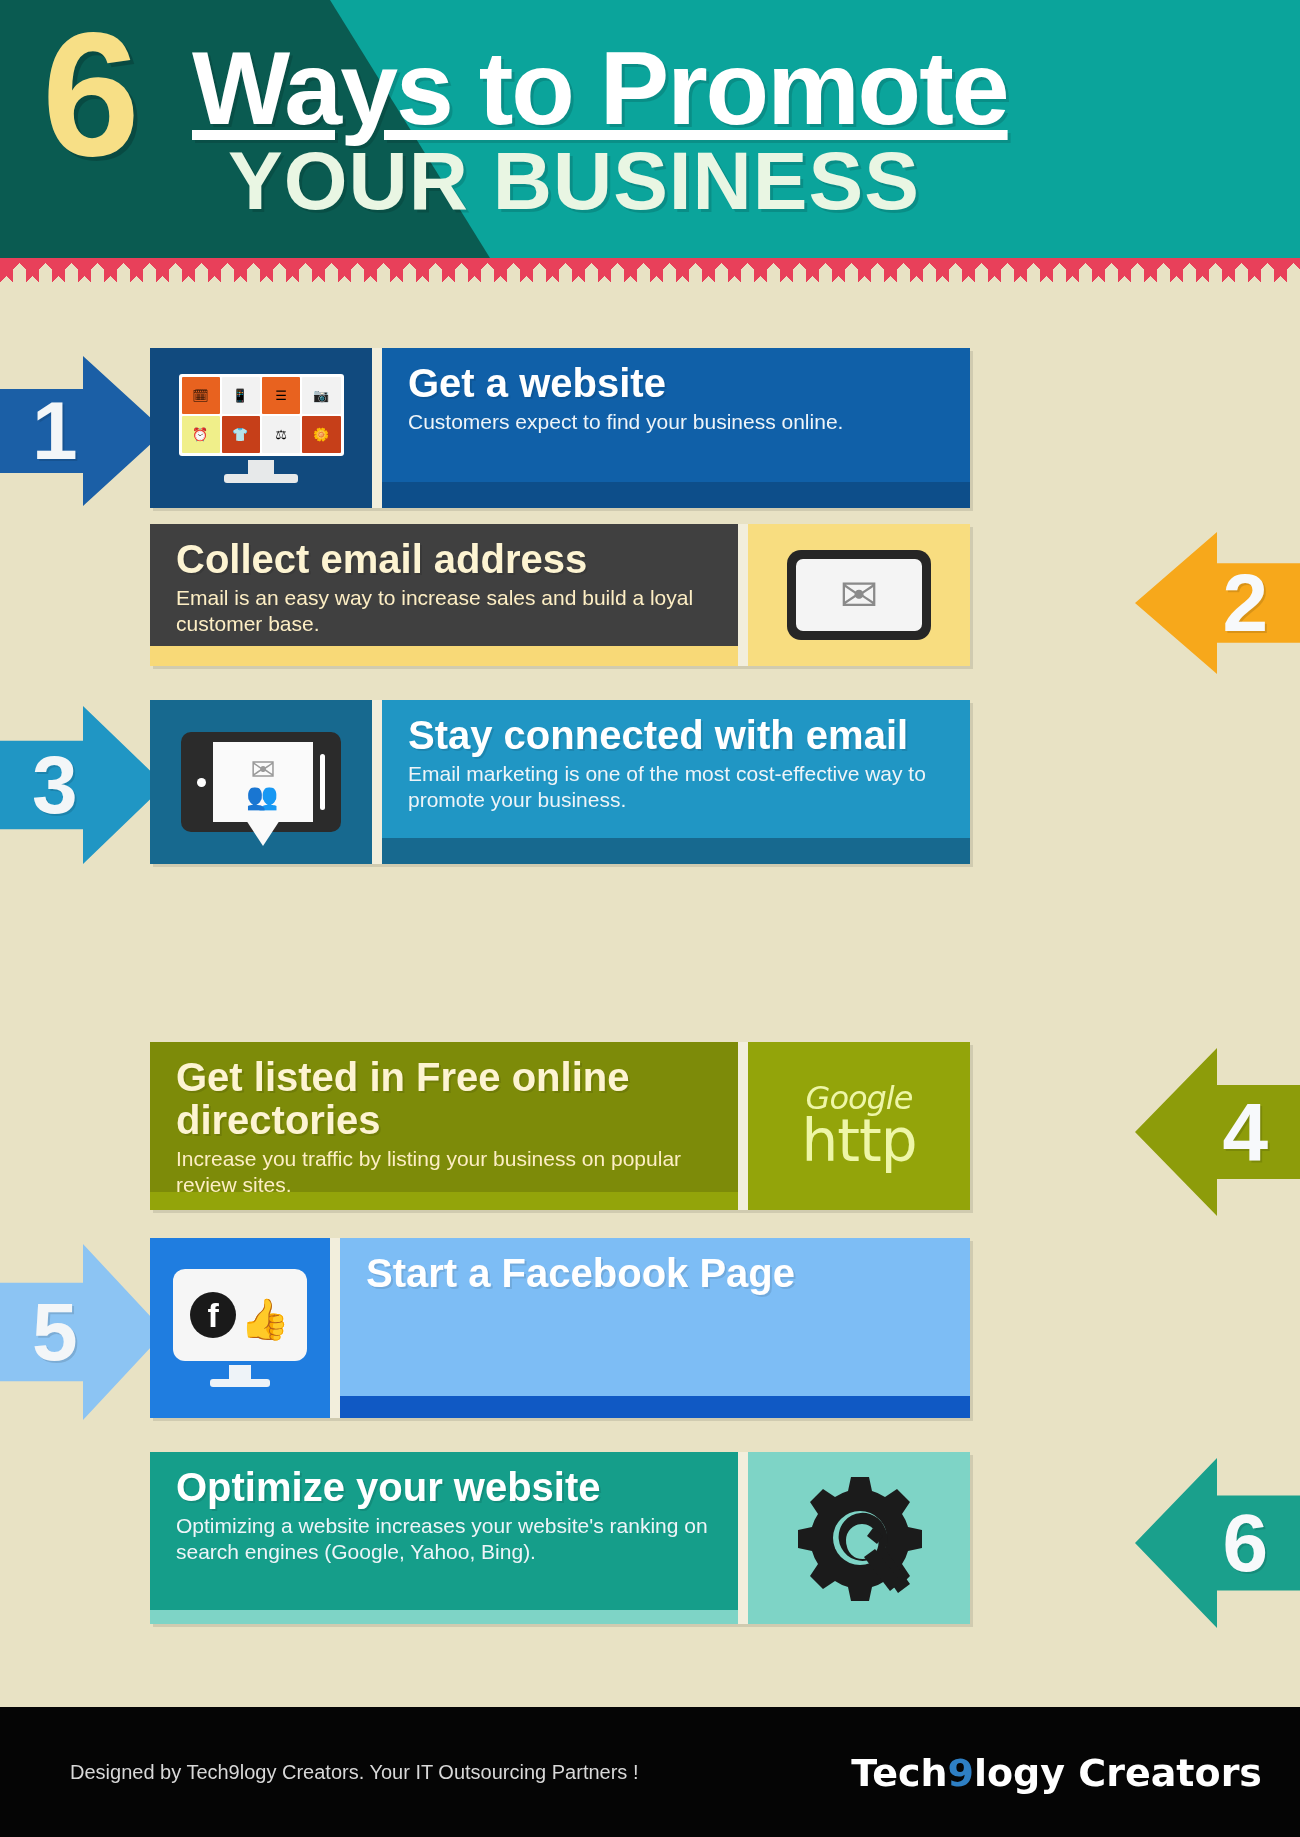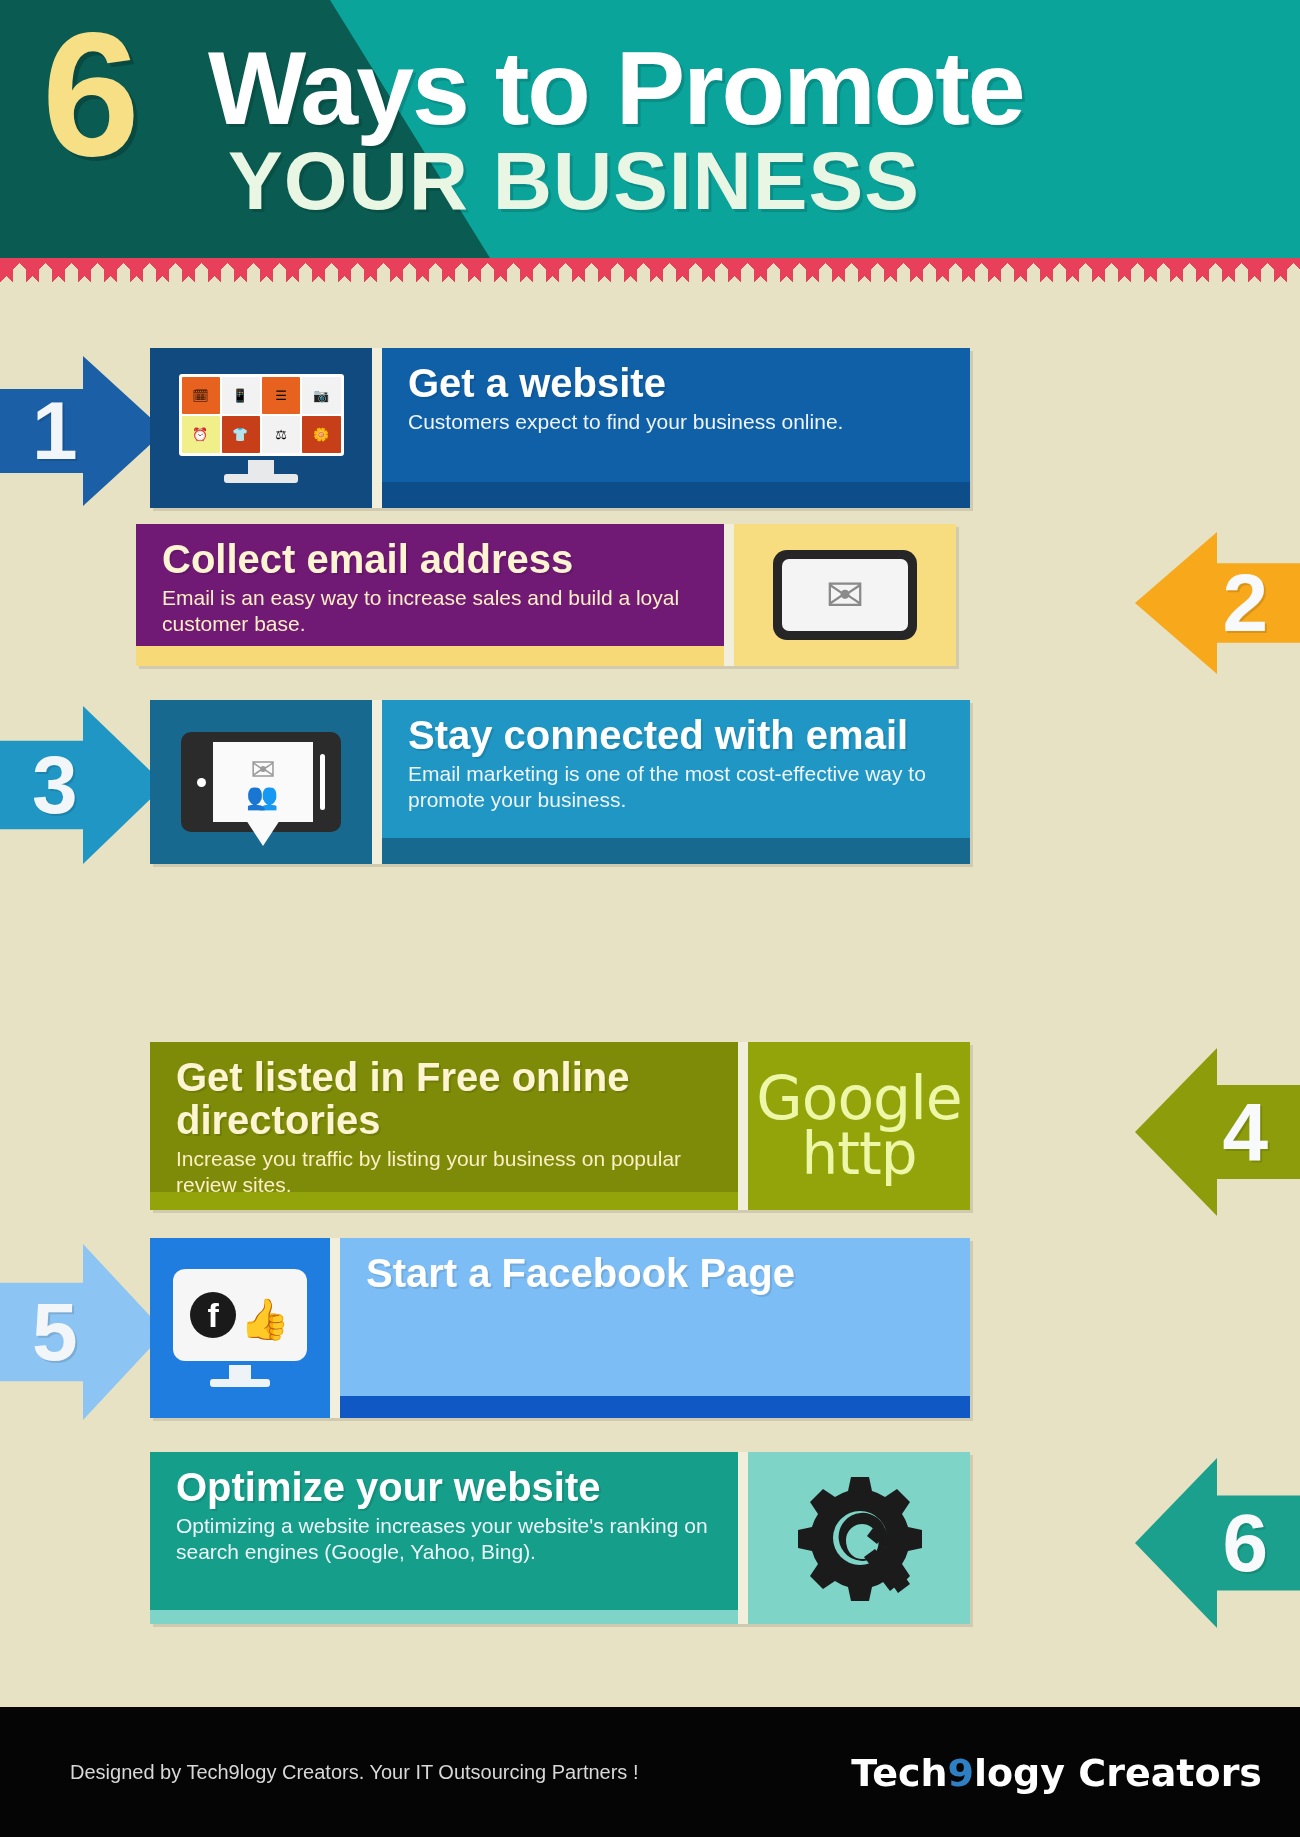--- a/index.html
+++ b/index.html
@@ -28,26 +28,27 @@
     position:absolute; left:0; top:0; width:1300px; height:258px;
   }
   .big-six{
     position:absolute; left:42px; top:6px;
     font-size:176px; font-weight:bold; line-height:1;
     color:#f7df86;
     text-shadow:4px 4px 0 rgba(0,0,0,0.18);
     letter-spacing:-4px;
   }
   .title-line1{
-    position:absolute; left:208px; top:36px;
+    position:absolute; left:192px; top:36px;
     font-size:104px; font-weight:bold; line-height:1;
     color:#ffffff;
     text-shadow:3px 3px 0 rgba(0,0,0,0.13);
     letter-spacing:-2px;
     white-space:nowrap;
+    text-decoration:underline;
   }
   .title-line2{
     position:absolute; left:228px; top:140px;
     font-size:82px; font-weight:bold; line-height:1;
     color:#e9f6e3;
     text-shadow:3px 3px 0 rgba(0,0,0,0.13);
     letter-spacing:1px;
     white-space:nowrap;
   }
 
@@ -158,21 +159,21 @@
     position:absolute; left:50%; transform:translateX(-50%);
     bottom:-24px; width:0; height:0;
     border-left:17px solid transparent; border-right:17px solid transparent;
     border-top:26px solid #fafafa;
   }
 
   .gbing{
     text-align:center; line-height:0.95; color:#eef6a8;
     font-family:"DejaVu Sans", sans-serif;
   }
-  .gbing .g{ font-size:60px; letter-spacing:-1px; }
+  .gbing .g{ font-size:32px; letter-spacing:-1px;font-style:italic; }
   .gbing .b{ font-size:58px; letter-spacing:-1px; }
 
   
   .footer{
     position:absolute; left:0; bottom:0; width:1300px; height:130px;
     background:#050505;
     display:flex; align-items:center; justify-content:space-between;
     padding:0 38px 0 70px;
   }
   .footer-credit{ color:#d8d8d8; font-size:20px; line-height:1.45;text-align:center; }
@@ -232,21 +233,21 @@
         <div class="card-desc">Customers expect to find your business online.</div>
         <div class="shadow-strip" style="background:#0d4e8a;"></div>
       </div>
     </div>
   </div>
 
   <div class="row" style="top:524px; height:150px;">
     <div class="arrow-right" style="top:8px; height:142px; background:#f7a81b;">
       <span class="num">2</span>
     </div>
-    <div class="card" style="left:136px; top:0; width:820px; height:142px; background:#701a75;">
+    <div class="card" style="left:150px; top:0; width:820px; height:142px; background:#404040;">
       <div class="text-pane">
         <div class="card-title cream">Collect email address</div>
         <div class="card-desc cream">Email is an easy way to increase sales and build a loyal customer base.</div>
         <div class="shadow-strip" style="background:#f8d977; height:20px;"></div>
       </div>
       <div class="divider-bar"></div>
       <div class="icon-pane" style="width:222px; background:#f8dd80;">
         <div class="blackmon">
           <div class="blackmon-screen" style="width:126px; height:72px;">
             <span style="font-size:46px; color:#8a8a8a; line-height:1;">✉</span>

